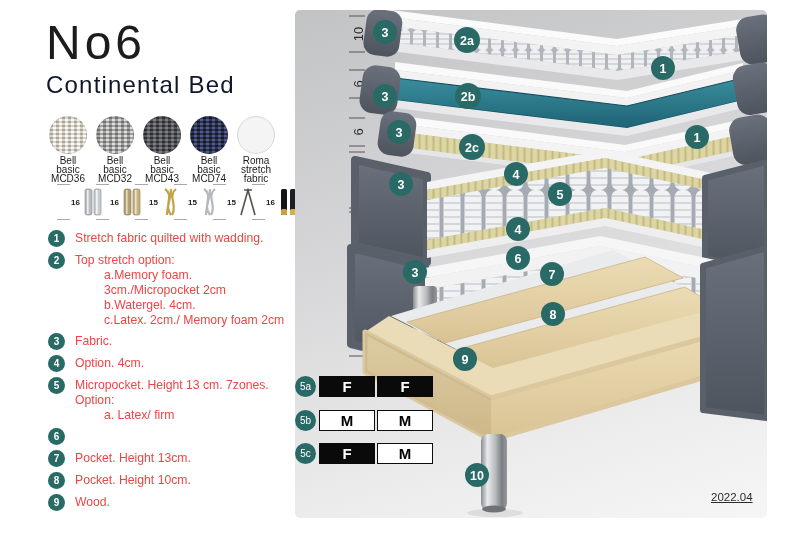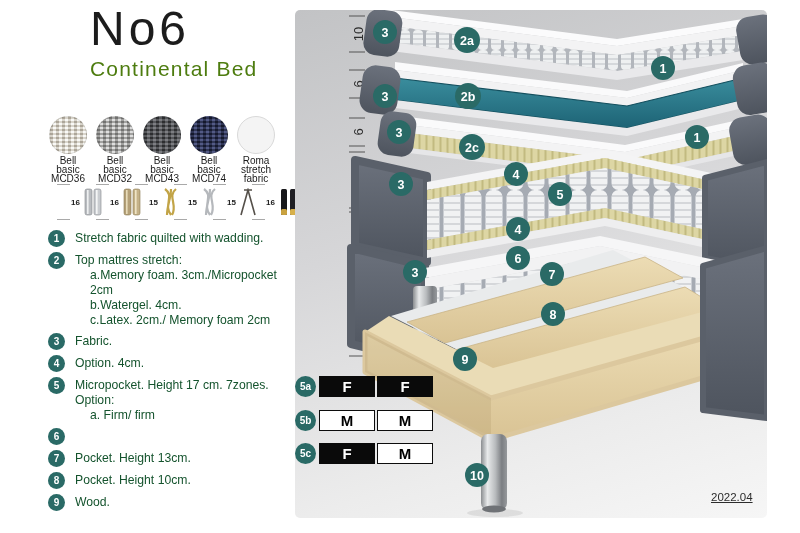--- a/index.html
+++ b/index.html
@@ -1,23 +1,23 @@
 <!DOCTYPE html>
 <html><head>
 <meta charset="utf-8">
 <style>
   * { margin:0; padding:0; box-sizing:border-box; }
   html,body { width:800px; height:533px; background:#fff; overflow:hidden;
     font-family:"Liberation Sans","DejaVu Sans",sans-serif; }
   #page { position:relative; width:800px; height:533px; background:#fff; }
 
   
-  .brand { position:absolute; left:46px; top:4px;margin-left:44px; }
+  .brand { position:absolute; left:46px; top:18px; }
   .brand h1 { font-size:48px; font-weight:300; letter-spacing:4px; color:#1c1c1c; line-height:1.05; }
-  .brand h2 { font-size:21px; font-weight:400; letter-spacing:1.2px; color:#4d7c0f; margin-top:3px; }
+  .brand h2 { font-size:24px; font-weight:400; letter-spacing:1.2px; color:#0f172a; margin-top:3px; }
 
   .swatches { position:absolute; left:47px; top:116px; display:flex; gap:5px; width:232px; }
   .swatch-item { width:42px; display:flex; flex-direction:column; align-items:center; }
   .sw { width:38px; height:38px; border-radius:50%; border:1px solid rgba(0,0,0,.10);
         background-size:6px 4px,6px 4px; background-position:0 0,3px 2px; }
   .sw1 { background-color:#d9d5cb;
     background-image:radial-gradient(ellipse 2.6px 1.8px at 1.6px 1.2px, rgba(135,127,112,.55) 70%, transparent 72%),
                      radial-gradient(ellipse 2.6px 1.8px at 1.6px 1.2px, rgba(255,255,255,.85) 70%, transparent 72%); }
   .sw2 { background-color:#a2a2a0;
     background-image:radial-gradient(ellipse 2.6px 1.8px at 1.6px 1.2px, rgba(66,66,66,.5) 70%, transparent 72%),
@@ -36,32 +36,32 @@
   .leg-cell::before, .leg-cell::after { content:""; display:block; width:13px; height:1px; background:#a9a9a9; }
   .leg-cell::before { margin-bottom:2px; } .leg-cell::after { margin-top:2px; }
   .leg-mid { display:flex; align-items:center; gap:2px; height:30px;margin-left:48px; }
   .leg-num { font-size:8px; font-weight:bold; color:#222; }
 
   
   .legend { position:absolute; left:48px; top:230px; width:242px; }
   .li { display:flex; align-items:flex-start; margin-bottom:5px; }
   .bdg { flex-shrink:0; width:17px; height:17px; border-radius:50%; background:#2a6a66; color:#fff;
          font-size:10px; font-weight:bold; display:flex; align-items:center; justify-content:center; margin-right:10px; }
-  .lt { font-size:12.2px; line-height:15px; color:#14532d; padding-top:1px; }
-  .sub { margin-left:15px; }
+  .lt { font-size:12.2px; line-height:15px; color:#ef4444; padding-top:1px; }
+  .sub { margin-left:29px; }
   .sub span { display:block; }
 
   
   .panel { position:absolute; left:295px; top:10px; width:472px; height:508px; border-radius:5px;
            background:linear-gradient(163deg,#c2c3c5 0%,#d6d6d8 40%,#ececec 78%,#f6f6f6 100%); }
   .panel svg { position:absolute; left:0; top:0; }
 
   .frow { position:absolute; left:0; display:flex; align-items:center; height:22px; }
   .fbdg { width:21px; height:21px; border-radius:50%; background:#2a6a66; color:#fff; font-size:10px;
-          font-weight:bold; display:flex; align-items:center; justify-content:center; margin-right:3px; }
+          font-weight:normal; display:flex; align-items:center; justify-content:center; margin-right:3px; }
   .fbar { display:flex; gap:2px; }
   .fcell { width:56px; height:21px; display:flex; align-items:center; justify-content:center;
            font-size:15px; font-weight:bold; }
   .fcell.dark { background:#0a0a0a; color:#fff; }
   .fcell.light { background:#fff; color:#000; border:1.5px solid #0c0c0c; }
 
   .date { position:absolute; left:416px; top:481px; font-size:11.5px; color:#2c2c2c;text-decoration:underline; }
 
   svg text.badge-t { fill:#fff; font-weight:bold; font-size:12.5px; text-anchor:middle;
                      font-family:"Liberation Sans",sans-serif; }
@@ -170,41 +170,41 @@
     </div>
   </div>
 
   <div class="legend">
     <div class="li">
       <span class="bdg">1</span>
       <div class="lt"><span>Stretch fabric quilted with wadding.</span></div>
     </div>
     <div class="li">
       <span class="bdg">2</span>
-      <div class="lt"><span>Top mattres stretch:</span>
+      <div class="lt"><span>Top stretch option:</span>
         <div class="sub">
           <span>a.Memory foam. 3cm./Micropocket 2cm</span>
           <span>b.Watergel. 4cm.</span>
           <span>c.Latex. 2cm./ Memory foam 2cm</span>
         </div>
       </div>
     </div>
     <div class="li">
       <span class="bdg">3</span>
       <div class="lt"><span>Fabric.</span></div>
     </div>
     <div class="li">
       <span class="bdg">4</span>
       <div class="lt"><span>Option. 4cm.</span></div>
     </div>
     <div class="li">
       <span class="bdg">5</span>
-      <div class="lt"><span>Micropocket. Height 17 cm. 7zones. Option:</span>
+      <div class="lt"><span>Micropocket. Height 13 cm. 7zones. Option:</span>
         <div class="sub">
-          <span>a. Firm/ firm</span>
+          <span>a. Latex/ firm</span>
         </div>
       </div>
     </div>
     <div class="li">
       <span class="bdg">6</span>
     </div>
     <div class="li">
       <span class="bdg">7</span>
       <div class="lt"><span>Pocket. Height 13cm.</span></div>
     </div>

